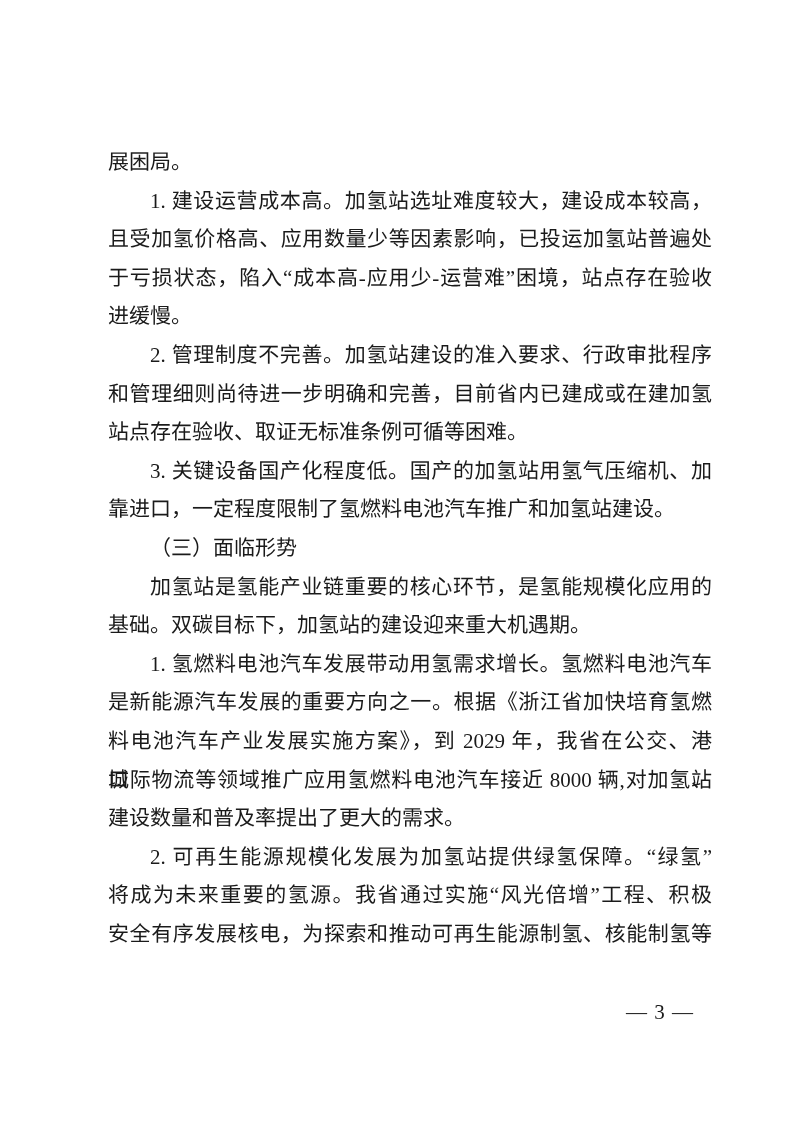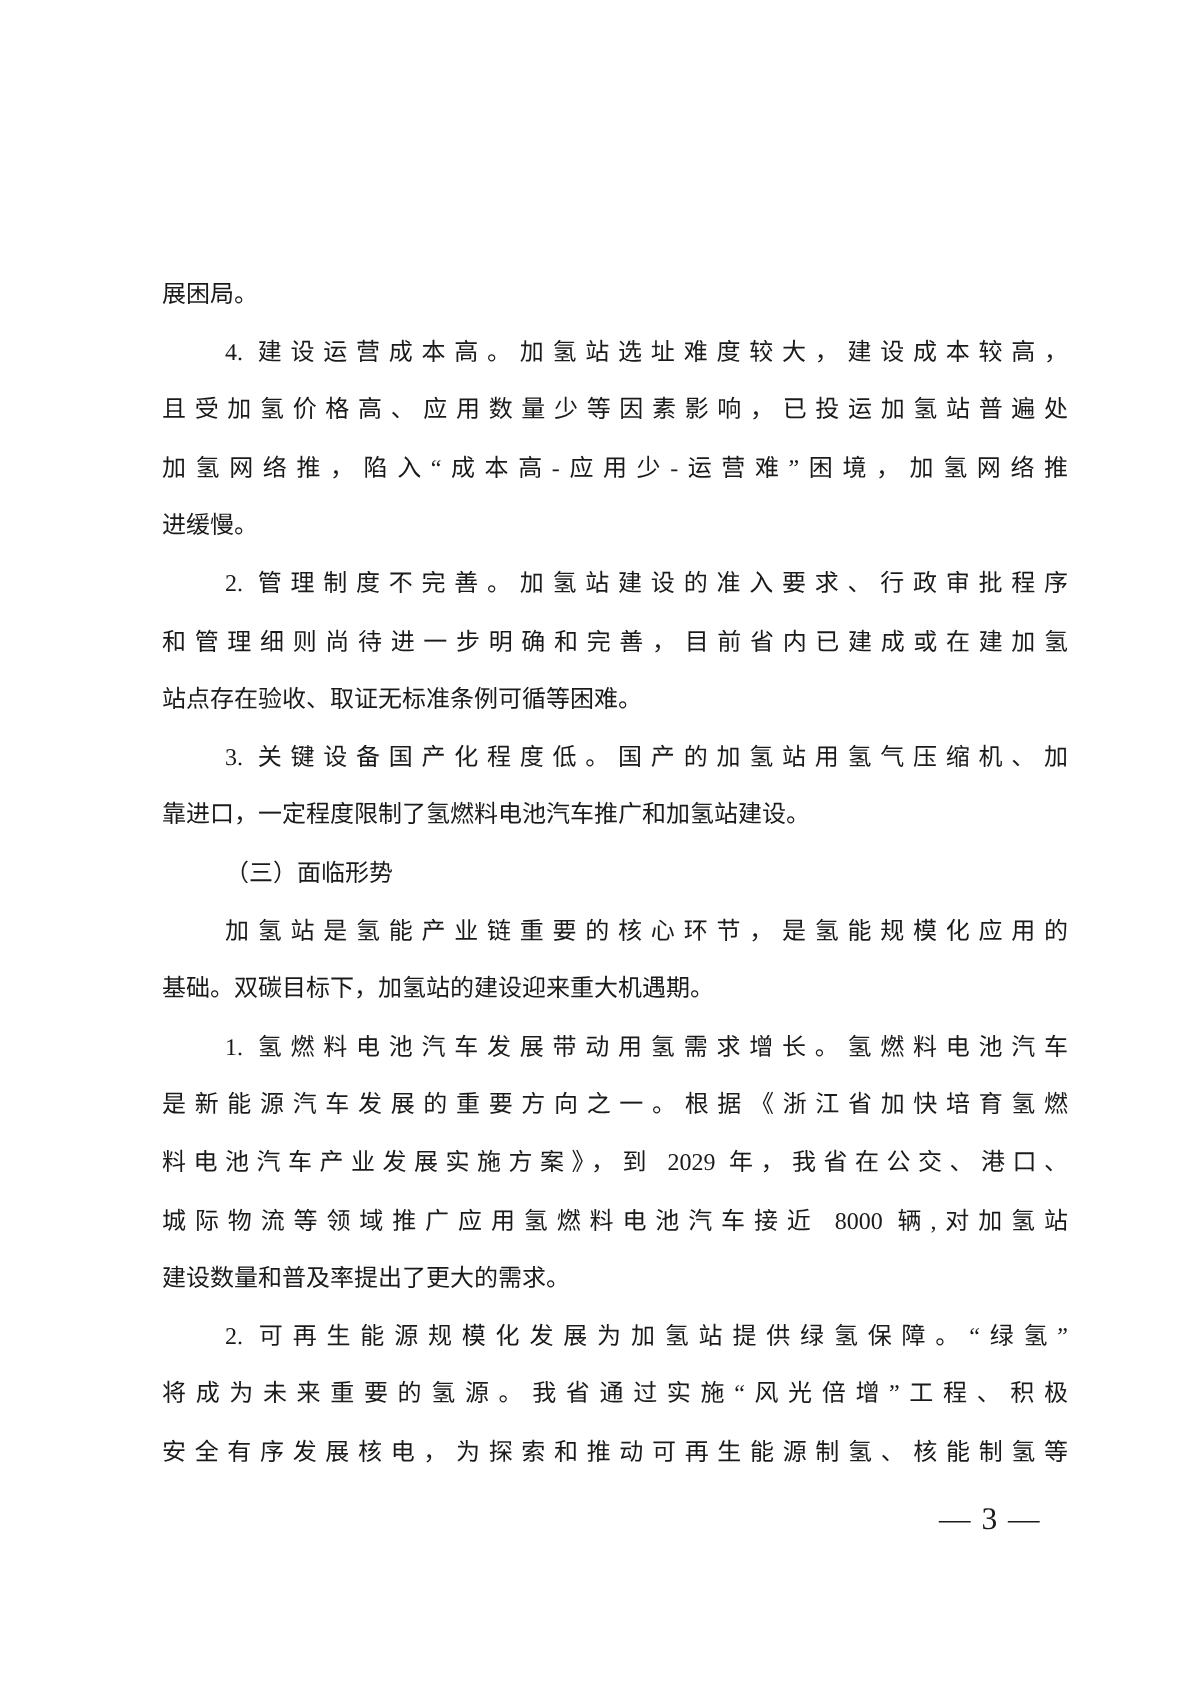--- a/index.html
+++ b/index.html
@@ -14,22 +14,21 @@
     background: #ffffff;
     overflow: hidden;
     font-family: "Liberation Serif", "DejaVu Serif", serif;
     color: #1a1a1a;
   }
   .doc-body {
     position: absolute;
     left: 108px;
     top: 143px;
     width: 604px;
-    font-size: 16px;
-    margin-top: 35px;
+    font-size: 21px;
   }
   .line {
     height: 38.6px;
     line-height: 38.6px;
     white-space: normal;
     overflow: visible;
   }
   .line.indent {
     text-indent: 42px;
   }
@@ -49,23 +48,23 @@
     letter-spacing: 1px;
     color: #1a1a1a;
   }
 </style>
 </head>
 <body>
 
 <div class="page">
   <div class="doc-body" id="doc-body">
       <div class="line">展困局。</div>
-      <div class="line indent fill">4. 建设运营成本高。加氢站选址难度较大，建设成本较高，</div>
+      <div class="line indent fill">1. 建设运营成本高。加氢站选址难度较大，建设成本较高，</div>
       <div class="line fill">且受加氢价格高、应用数量少等因素影响，已投运加氢站普遍处</div>
-      <div class="line fill">加氢网络推，陷入“成本高-应用少-运营难”困境，加氢网络推</div>
+      <div class="line fill">于亏损状态，陷入“成本高-应用少-运营难”困境，站点存在验收</div>
       <div class="line">进缓慢。</div>
       <div class="line indent fill">2. 管理制度不完善。加氢站建设的准入要求、行政审批程序</div>
       <div class="line fill">和管理细则尚待进一步明确和完善，目前省内已建成或在建加氢</div>
       <div class="line">站点存在验收、取证无标准条例可循等困难。</div>
       <div class="line indent fill">3. 关键设备国产化程度低。国产的加氢站用氢气压缩机、加</div>
       <div class="line">靠进口，一定程度限制了氢燃料电池汽车推广和加氢站建设。</div>
       <div class="line indent bold">（三）面临形势</div>
       <div class="line indent fill">加氢站是氢能产业链重要的核心环节，是氢能规模化应用的</div>
       <div class="line">基础。双碳目标下，加氢站的建设迎来重大机遇期。</div>
       <div class="line indent fill">1. 氢燃料电池汽车发展带动用氢需求增长。氢燃料电池汽车</div>

